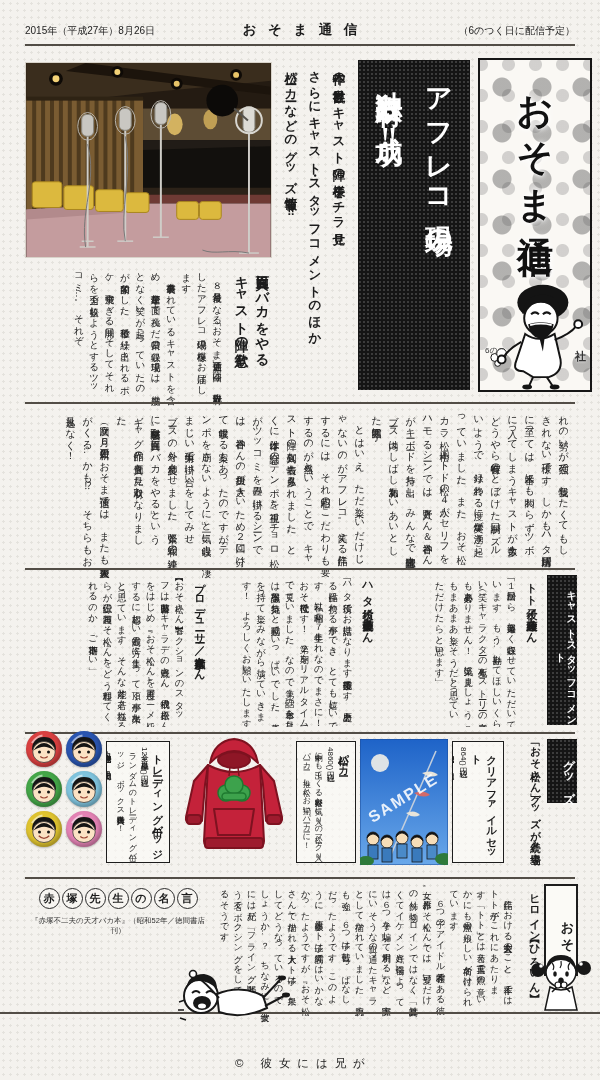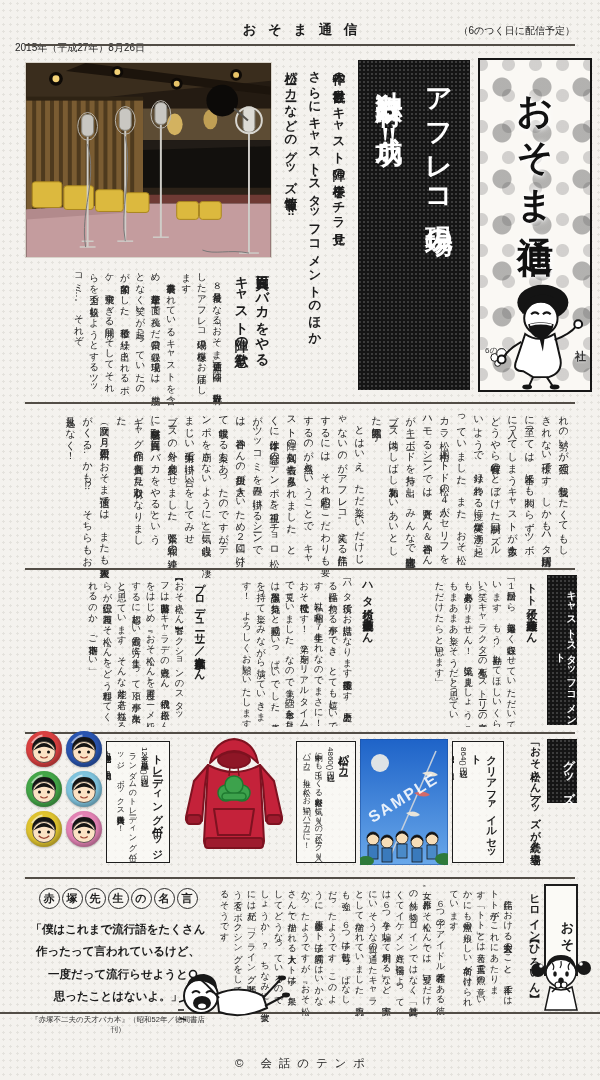--- a/index.html
+++ b/index.html
@@ -98,21 +98,21 @@
   
   #next-issue { left:298px; top:1026px; font-size:12.5px; color:#222; }
   #copyright { left:0; right:0; top:1056px; text-align:center; font-size:11.5px;
     letter-spacing:.6em; text-indent:.6em; color:#222; }
 </style>
 </head>
 <body>
 
 <div id="page">
 
-  <div class="abs hdr-txt" style="left:15px;margin-top:17px;">2015年（平成27年）8月26日</div>
+  <div class="abs hdr-txt" style="left:25px;">2015年（平成27年）8月26日</div>
   <div class="abs" id="hdr-title">おそま通信</div>
   <div class="abs hdr-txt" style="right:25px;">（6のつく日に配信予定）</div>
   <div class="hr" style="top:44px;"></div>
 
   <div class="abs" id="masthead">
     <div class="abs vt" id="masthead-title">おそま通信</div>
     <span class="abs mast-deco" style="left:5px; bottom:34px;">6のつ</span>
     <span class="abs mast-deco" style="right:4px; bottom:26px; font-size:11px; font-weight:bold;">社</span>
     <svg class="abs" style="left:2px; bottom:0;" width="106" height="118" viewBox="0 0 108 118">
       <g stroke="#141414" stroke-width="2" fill="#fff">
@@ -410,24 +410,20 @@
   <div class="abs" id="quote">
     <div class="qrow">
       <span class="qc">赤</span>
       <span class="qc">塚</span>
       <span class="qc">先</span>
       <span class="qc">生</span>
       <span class="qc">の</span>
       <span class="qc">名</span>
       <span class="qc">言</span>
     </div>
-    <div class="qtext">「僕はこれまで流行語をたくさん
-作ったって言われているけど、
-一度だって流行らせようと
-思ったことはないよ。」</div>
     <div class="qsrc">『赤塚不二夫の天才バカ本』（昭和52年／徳間書店刊）</div>
   </div>
 
   <div class="hr" style="top:1012px; left:0; right:0;"></div>
 
   <svg class="abs" style="left:528px; top:948px;" width="66" height="70" viewBox="0 0 66 70">
     <circle cx="10" cy="22" r="7" fill="#181818"></circle>
       <circle cx="56" cy="20" r="7" fill="#181818"></circle>
     <circle cx="13" cy="18" r="1.8" fill="#fff"></circle>
       <circle cx="53" cy="16" r="1.8" fill="#fff"></circle>
@@ -451,15 +447,15 @@
     <ellipse cx="27" cy="44" rx="4" ry="2.5" fill="#fff"></ellipse>
     <path d="M42,32 Q66,22 88,34 L92,46 Q66,58 44,50 Z" fill="#fff" stroke="#181818" stroke-width="2"></path>
     <path d="M44,36 Q30,20 21,14" stroke="#181818" stroke-width="2" fill="none"></path>
     <circle cx="18" cy="12" r="3.5" fill="#fff" stroke="#181818" stroke-width="1.6"></circle>
     <path d="M88,36 L105,18 M90,44 L109,34" stroke="#181818" stroke-width="2" fill="none"></path>
     <ellipse cx="107" cy="16" rx="4" ry="2.4" fill="#181818"></ellipse>
     <ellipse cx="111" cy="33" rx="4" ry="2.4" fill="#181818"></ellipse>
     <path d="M4,40 l6,-2 M3,48 l6,0 M5,56 l6,2" stroke="#181818" stroke-width="1.4" fill="none"></path>
   </svg>
 
-  <div class="abs" id="copyright">© 会話のテンポ</div>
+  <div class="abs" id="copyright">© 彼女には兄が</div>
 
 </div>
 
 </body></html>

